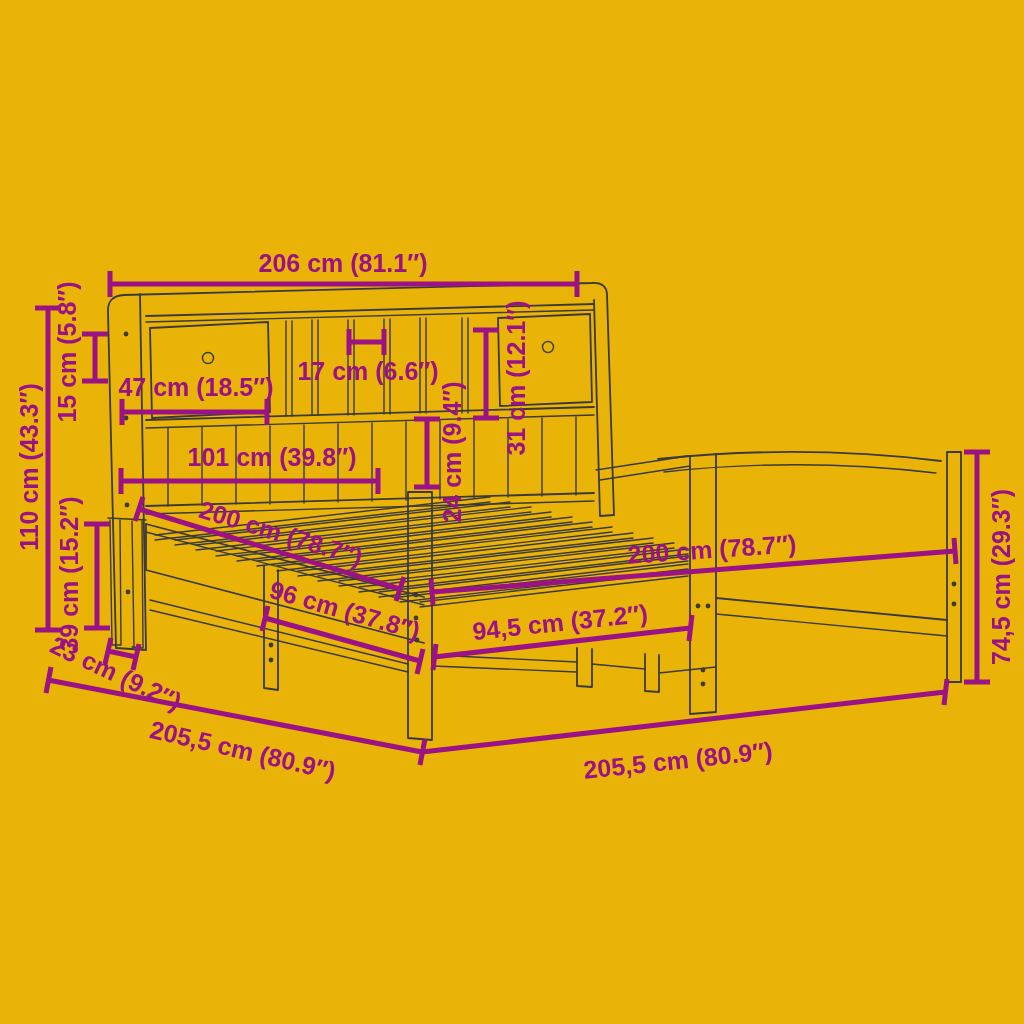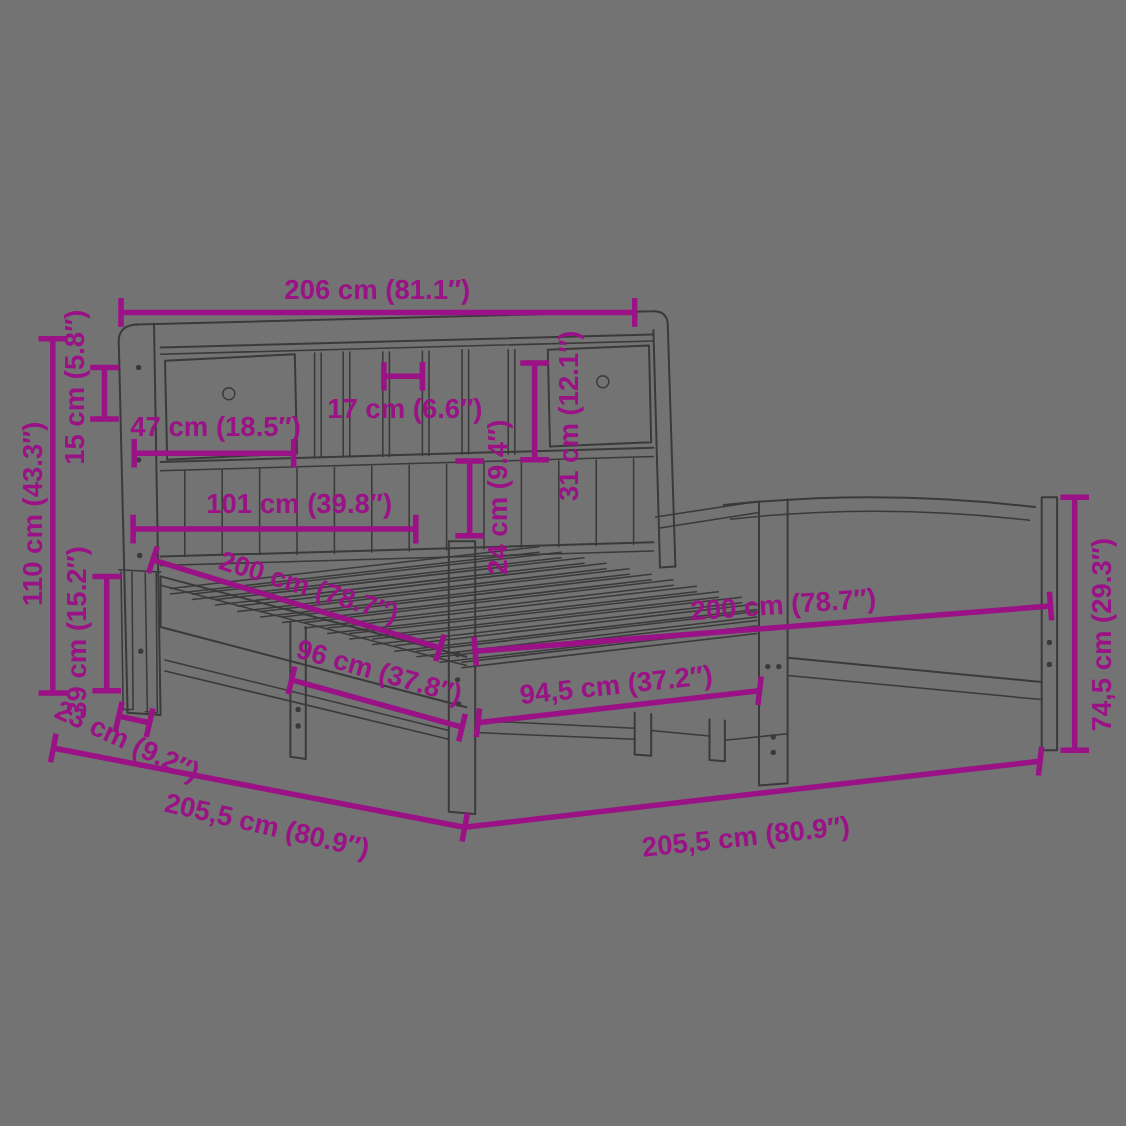--- a/index.html
+++ b/index.html
@@ -1,16 +1,16 @@
 <!DOCTYPE html>
 <html><head>
 <meta charset="utf-8">
 <style>
   html,body{margin:0;padding:0;background:#ffffff;}
-  .stage{position:relative;width:1024px;height:1024px;background:#737373;overflow:hidden;
+  .stage{position:relative;width:1024px;height:1024px;background:#eab308;overflow:hidden;
          font-family:"Liberation Sans",sans-serif;}
   svg{display:block;}
   .outline{stroke:#3a3a3a;stroke-width:1.8;fill:none;stroke-linecap:round;stroke-linejoin:round;}
   .outline-thin{stroke:#3a3a3a;stroke-width:1.4;fill:none;stroke-linecap:round;}
   .dot{fill:#3a3a3a;stroke:none;}
   .dim{stroke:#9b1186;stroke-width:5;fill:none;stroke-linecap:butt;}
   .dim-label{font-family:"Liberation Sans",sans-serif;font-weight:700;font-size:25px;
              fill:#9b1186;text-anchor:middle;}
 </style>
 </head>

